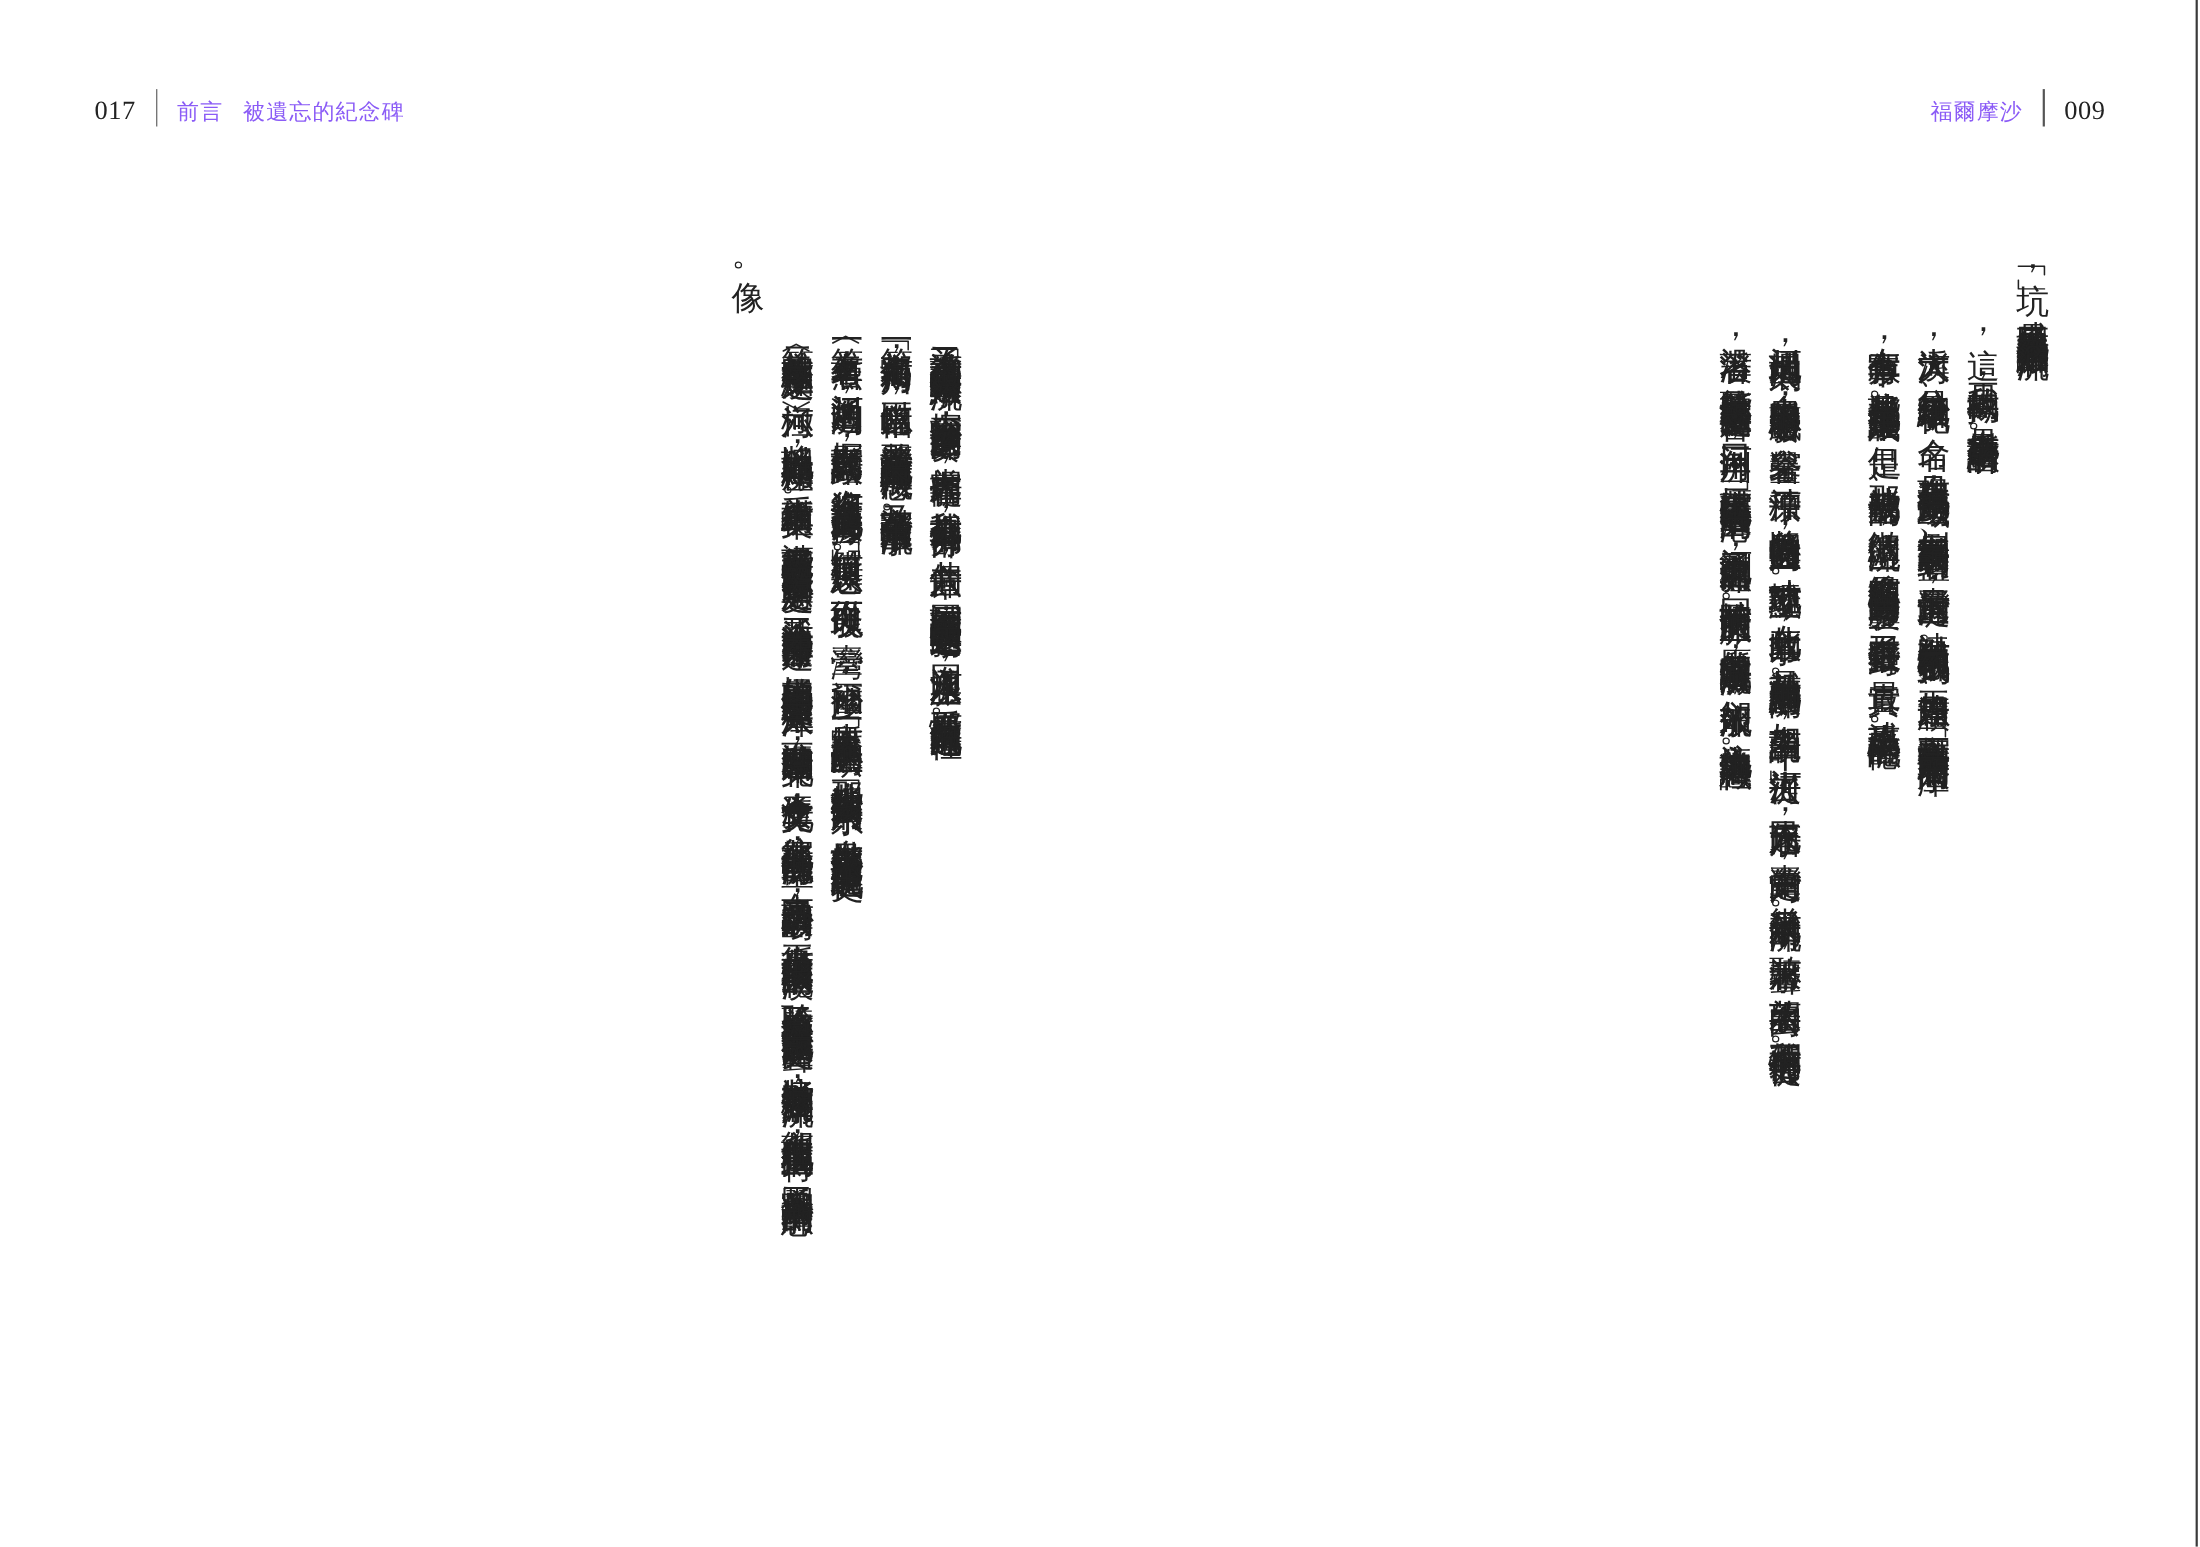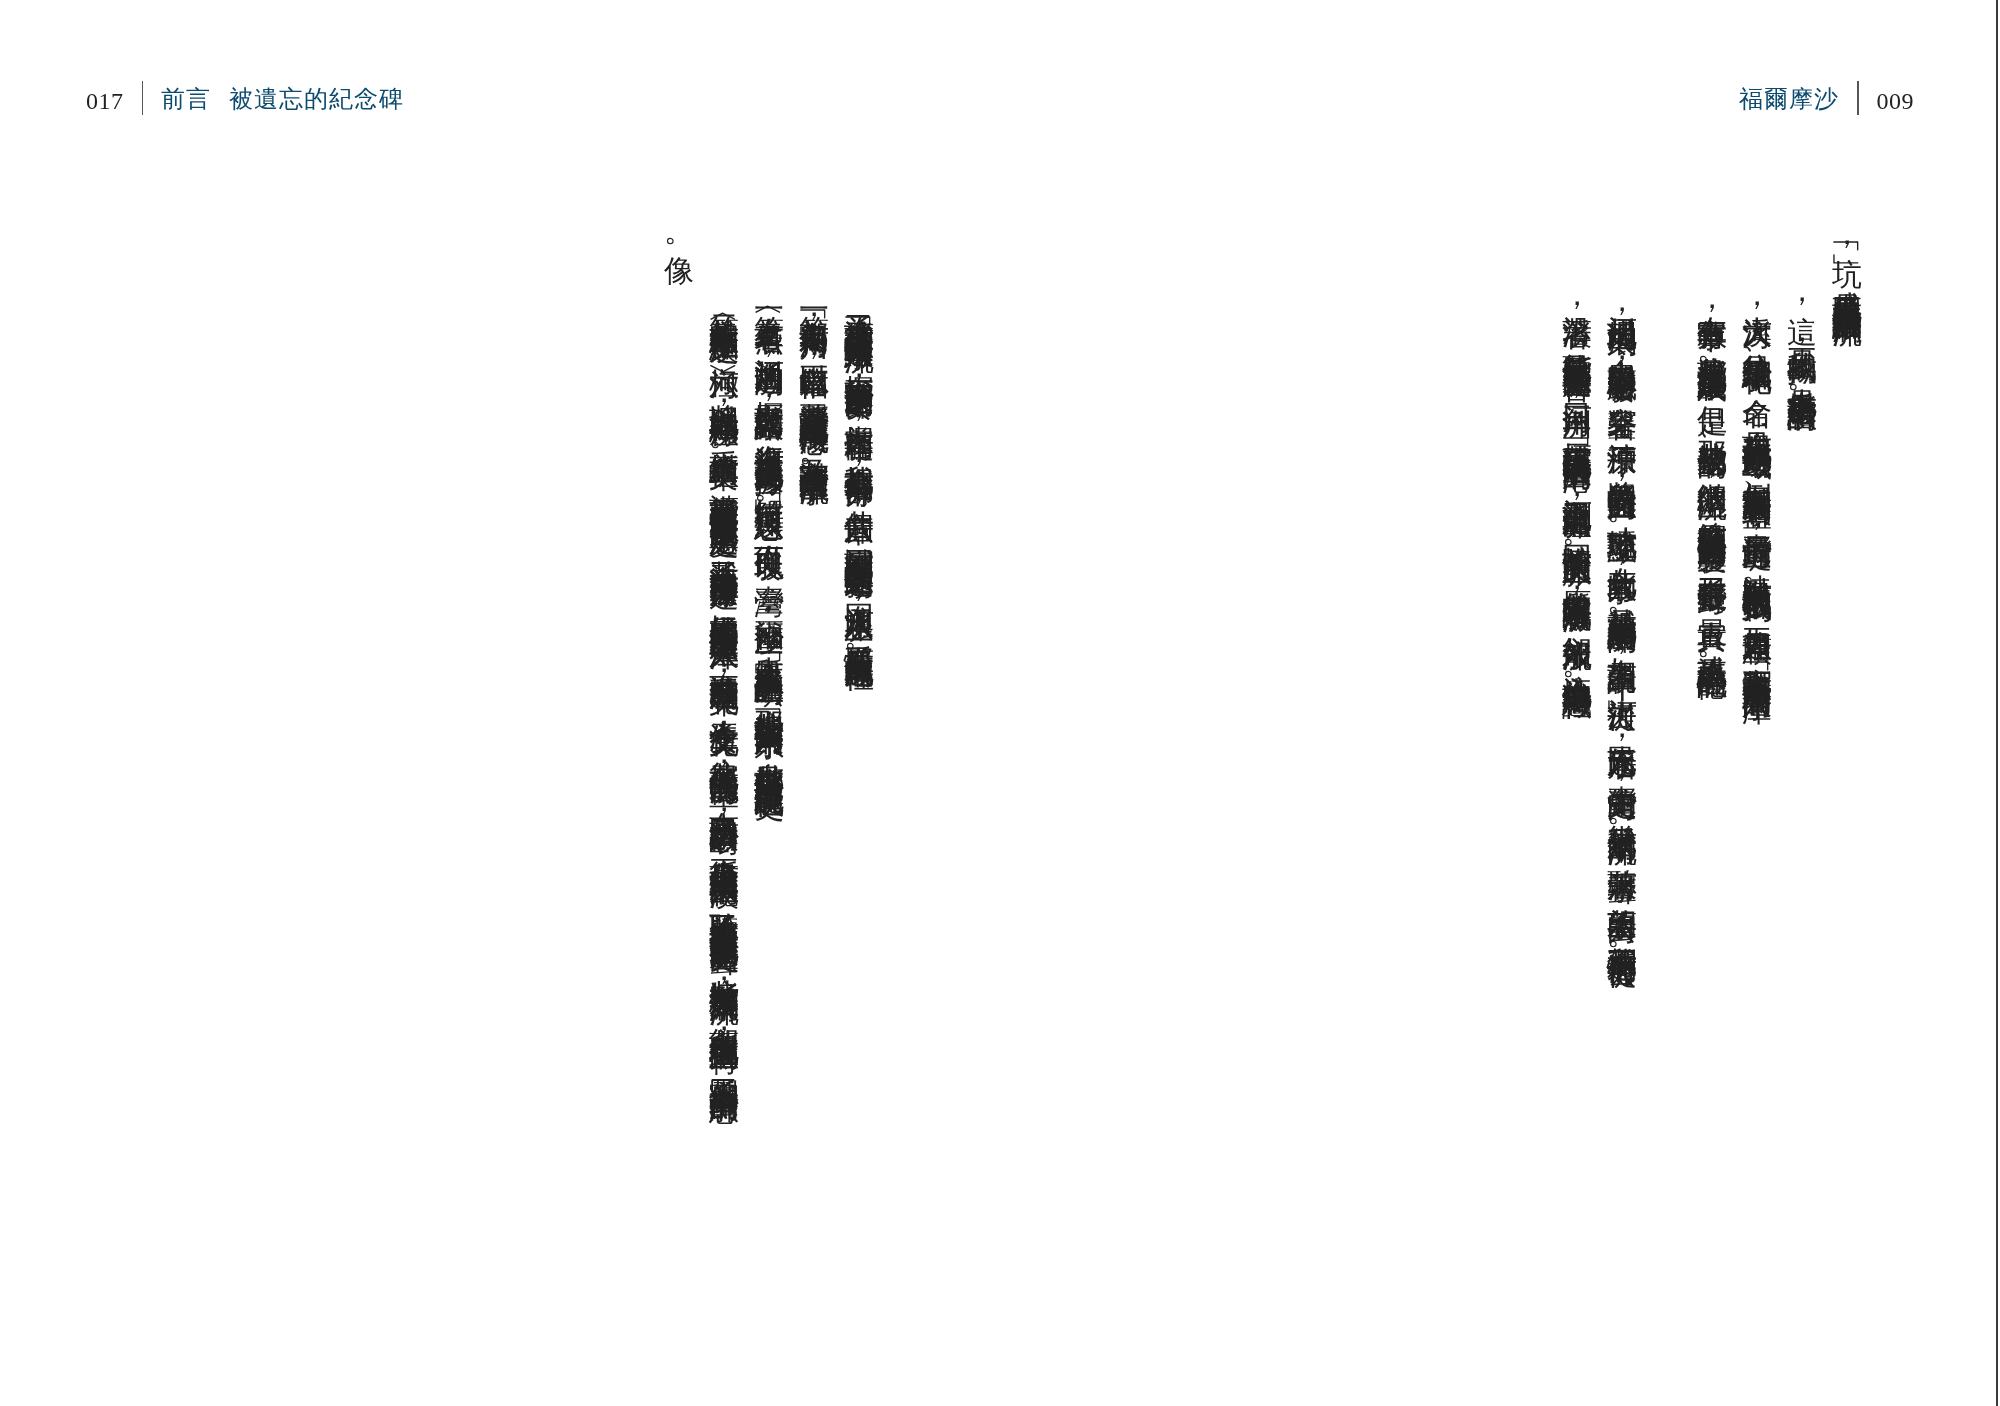--- a/index.html
+++ b/index.html
@@ -46,22 +46,22 @@
       letter-spacing: 0.5px;
     }
     .header-sep {
       display: inline-block;
       width: 1.5px;
       height: 34px;
       background: #555;
       margin: 0 18px;
     }
     .running-title {
-      font-size: 24px;
-      color: #0c4a6e;
+      font-size: 20px;
+      color: #8b5cf6;
       letter-spacing: 1px;
     }
     .running-title .gap { display: inline-block; width: 18px; }
 
     
     .text-block {
       position: absolute;
       top: 232px;
       height: 840px;
       writing-mode: vertical-rl;

